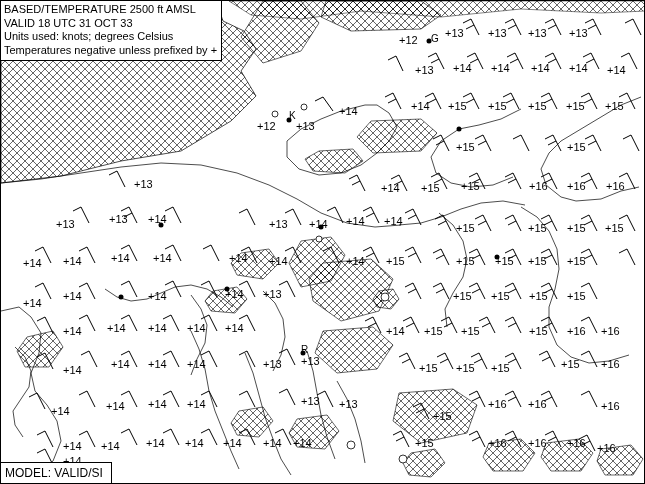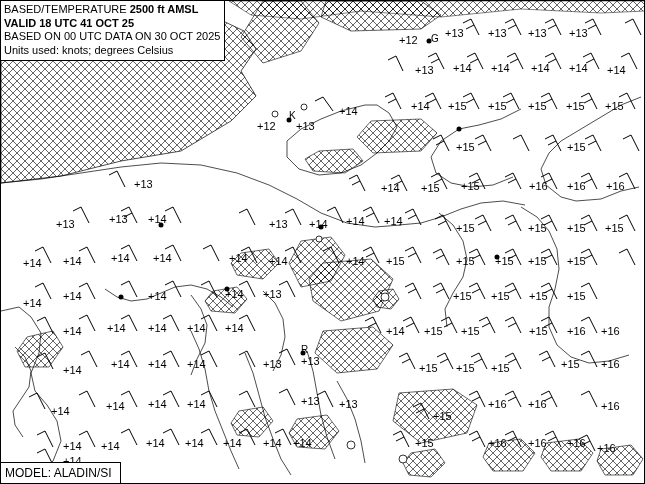--- a/index.html
+++ b/index.html
@@ -30,21 +30,21 @@
     top: 0;
     background: #ffffff;
     padding: 2px 4px 3px 3px;
     line-height: 13.5px;
     font-size: 11px;
     z-index: 30;
     border-right: 1px solid #000;
     border-bottom: 1px solid #000;
   }
   .hdr div { white-space: nowrap; }
-  .hdr .b { font-weight: bold; }
+  .hdr .b { font-weight: normal; }
   .footer {
     position: absolute;
     left: 0;
     bottom: 0;
     background: #ffffff;
     border-top: 1px solid #000;
     border-right: 1px solid #000;
     padding: 3px 8px 3px 4px;
     font-size: 12px;
     z-index: 30;
@@ -279,27 +279,27 @@
       <path d="M476,430 L484,446 M476,430 L468,434 M479,436 L471,440"></path>
       <path d="M512,430 L520,446 M512,430 L504,434 M515,436 L507,440"></path>
       <path d="M552,430 L560,446 M552,430 L544,434 M555,436 L547,440"></path>
       <path d="M586,434 L594,450 M586,434 L578,438 M589,440 L581,444"></path>
       <path d="M44,448 L52,464 M44,448 L36,452"></path>
     </g>
   </svg>
 
   <div class="hdr">
     <div><span>BASED/TEMPERATURE </span><span class="b">2500 ft AMSL</span></div>
-    <div class="b">VALID 18 UTC 41 OCT 25</div>
-    <div>BASED ON 00 UTC DATA ON 30 OCT 2025</div>
+    <div class="b">VALID 18 UTC 31 OCT 33</div>
     <div>Units used: knots; degrees Celsius</div>
+    <div>Temperatures negative unless prefixed by +</div>
   </div>
 
   <div class="footer">
-    <span>MODEL: ALADIN/SI</span>
+    <span>MODEL: VALID/SI</span>
   </div>
 
   <div id="temps">
       <div class="temp" style="left: 398px; top: 34px;">+12</div>
       <div class="temp" style="left: 444px; top: 27px;">+13</div>
       <div class="temp" style="left: 487px; top: 27px;">+13</div>
       <div class="temp" style="left: 527px; top: 27px;">+13</div>
       <div class="temp" style="left: 568px; top: 27px;">+13</div>
       <div class="temp" style="left: 414px; top: 64px;">+13</div>
       <div class="temp" style="left: 452px; top: 62px;">+14</div>

